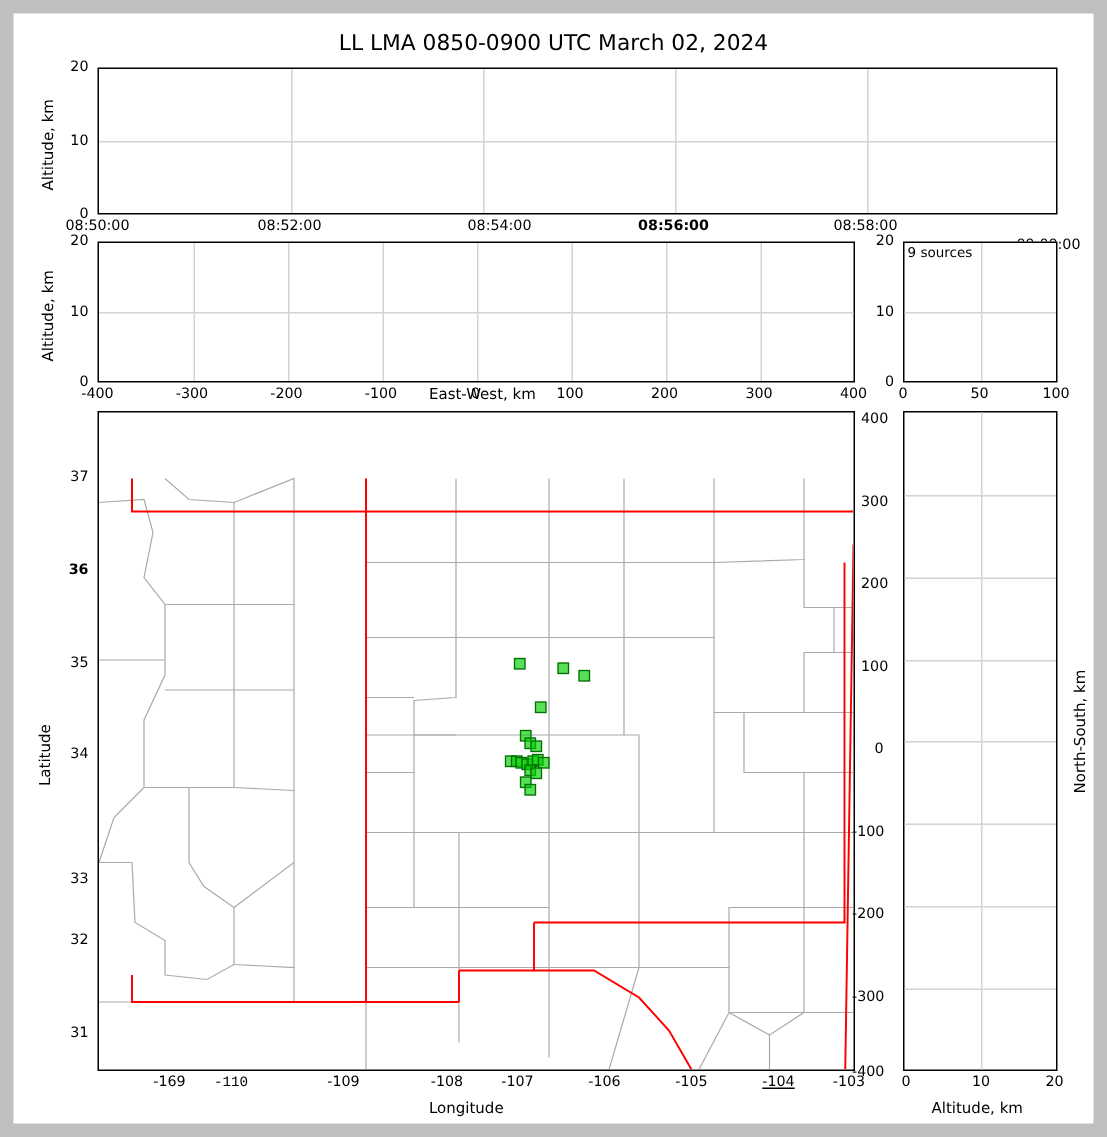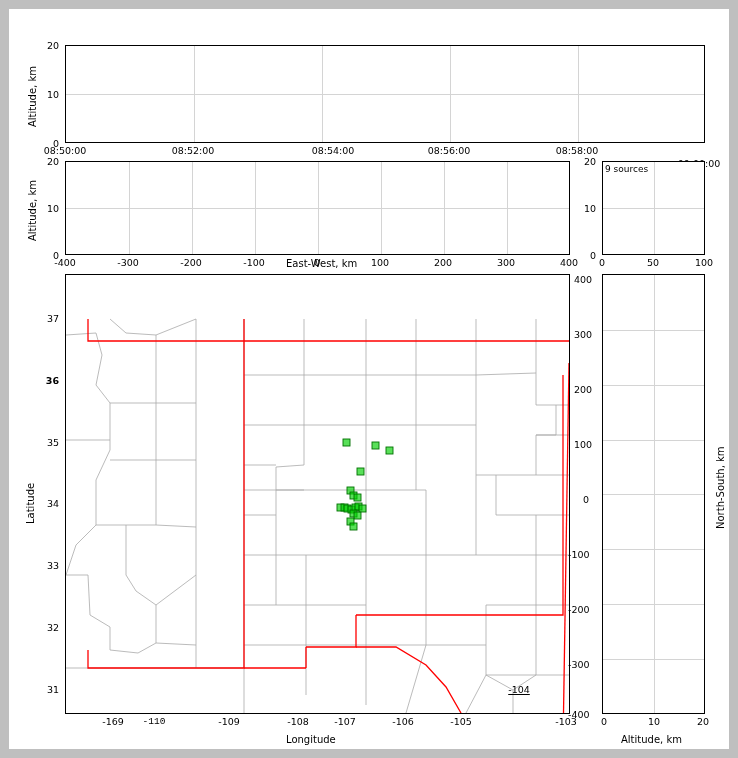--- a/index.html
+++ b/index.html
@@ -68,37 +68,38 @@
     fill-opacity:0.65;
     stroke:#007000;
     stroke-width:0.9;
   }
 </style>
 </head>
 <body>
 
 <div id="page">
 
+  <div class="title">LL LMA 0850-0900 UTC March 02, 2024</div>
 
   <div class="panel" style="left:56px;top:36px;width:640px;height:98px;">
     <div class="gridline" style="left:0;top:48px;width:100%;height:1px;"></div>
     <div class="gridline" style="left:128px;top:0;width:1px;height:100%;"></div>
     <div class="gridline" style="left:256px;top:0;width:1px;height:100%;"></div>
     <div class="gridline" style="left:384px;top:0;width:1px;height:100%;"></div>
     <div class="gridline" style="left:512px;top:0;width:1px;height:100%;"></div>
   </div>
 
   <div class="tick ticklabel-y" style="left:22px;top:36px;width:28px;">20</div>
   <div class="tick ticklabel-y" style="left:22px;top:85px;width:28px;">10</div>
   <div class="tick ticklabel-y" style="left:22px;top:134px;width:28px;">0</div>
 
   <div class="tick ticklabel-x" style="left:56px;top:136px;">08:50:00</div>
   <div class="tick ticklabel-x" style="left:184px;top:136px;">08:52:00</div>
   <div class="tick ticklabel-x" style="left:324px;top:136px;">08:54:00</div>
-  <div class="tick ticklabel-x" style="left:440px;top:136px;">08:56:00</div>
+  <div class="tick ticklabel-x" style="left:440px;top:136px;font-weight:bold;">08:56:00</div>
   <div class="tick ticklabel-x" style="left:568px;top:136px;">08:58:00</div>
   <div class="tick ticklabel-x" style="left:690px;top:136px;margin-top:13px;">09:00:00</div>
 
   <div class="axtitle vrot" style="left:18px;top:118px;">Altitude, km</div>
 
   <div class="panel" style="left:56px;top:152px;width:505px;height:94px;">
     <div class="gridline" style="left:0;top:46px;width:100%;height:1px;"></div>
     <div class="gridline" style="left:63px;top:0;width:1px;height:100%;"></div>
     <div class="gridline" style="left:126px;top:0;width:1px;height:100%;"></div>
     <div class="gridline" style="left:189px;top:0;width:1px;height:100%;"></div>
@@ -237,33 +238,33 @@
         <rect class="srcpt" x="281" y="243" width="7" height="7"></rect>
         <rect class="srcpt" x="284" y="248" width="7" height="7"></rect>
       </g>
     </svg>
   </div>
 
   <div class="tick ticklabel-y" style="left:22px;top:309px;width:28px;">37</div>
   <div class="tick ticklabel-y" style="left:22px;top:371px;width:28px;font-weight:bold;">36</div>
   <div class="tick ticklabel-y" style="left:22px;top:433px;width:28px;">35</div>
   <div class="tick ticklabel-y" style="left:22px;top:494px;width:28px;">34</div>
-  <div class="tick ticklabel-y" style="left:22px;top:556px;width:28px;">33</div>
+  <div class="tick ticklabel-y" style="left:22px;top:577px;width:28px;">33</div>
   <div class="tick ticklabel-y" style="left:22px;top:618px;width:28px;">32</div>
   <div class="tick ticklabel-y" style="left:22px;top:680px;width:28px;">31</div>
   <div class="axtitle vrot" style="left:16px;top:515px;">Latitude</div>
 
   <div class="tick ticklabel-x" style="left:104px;top:707px;">-169</div>
   <div class="tick ticklabel-x" style="left:145px;top:707px;font-family:Liberation Mono, monospace;">-110</div>
   <div class="tick ticklabel-x" style="left:220px;top:707px;">-109</div>
   <div class="tick ticklabel-x" style="left:289px;top:707px;">-108</div>
   <div class="tick ticklabel-x" style="left:336px;top:707px;text-align:right;">-107</div>
   <div class="tick ticklabel-x" style="left:394px;top:707px;">-106</div>
   <div class="tick ticklabel-x" style="left:452px;top:707px;">-105</div>
-  <div class="tick ticklabel-x" style="left:510px;top:675px;text-decoration:underline;">-104</div>
+  <div class="tick ticklabel-x" style="left:510px;top:707px;text-decoration:underline;">-104</div>
   <div class="tick ticklabel-x" style="left:557px;top:707px;">-103</div>
   <div class="axtitle" style="left:277px;top:725px;">Longitude</div>
 
   <div class="panel" style="left:593px;top:265px;width:103px;height:440px;">
     <div class="gridline" style="left:0;top:55px;width:100%;height:1px;"></div>
     <div class="gridline" style="left:0;top:110px;width:100%;height:1px;"></div>
     <div class="gridline" style="left:0;top:165px;width:100%;height:1px;"></div>
     <div class="gridline" style="left:0;top:219px;width:100%;height:1px;"></div>
     <div class="gridline" style="left:0;top:274px;width:100%;height:1px;"></div>
     <div class="gridline" style="left:0;top:329px;width:100%;height:1px;"></div>

